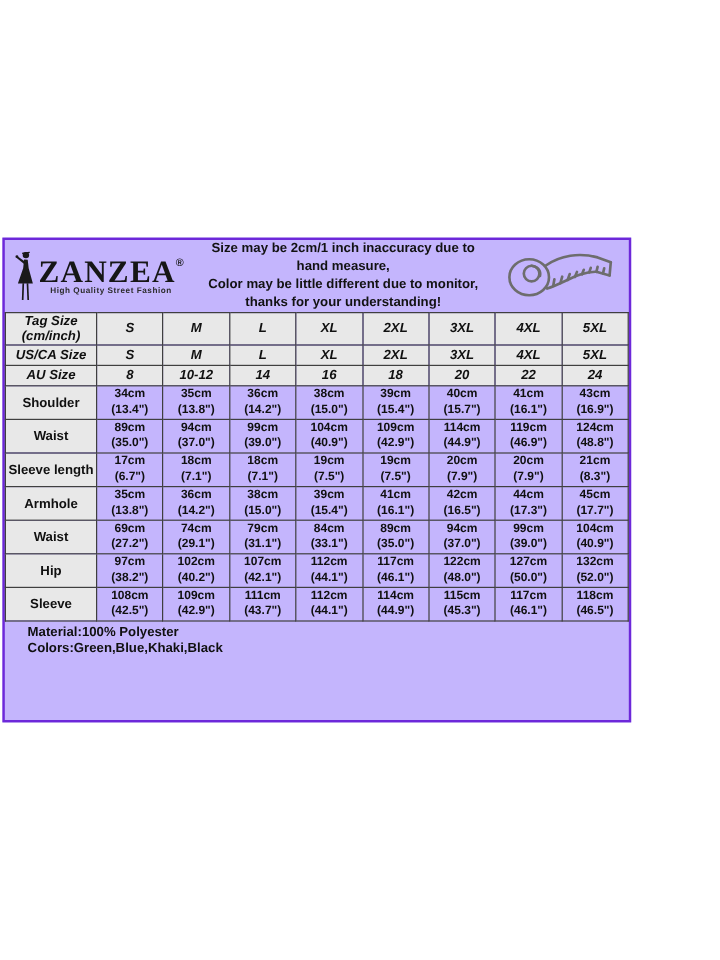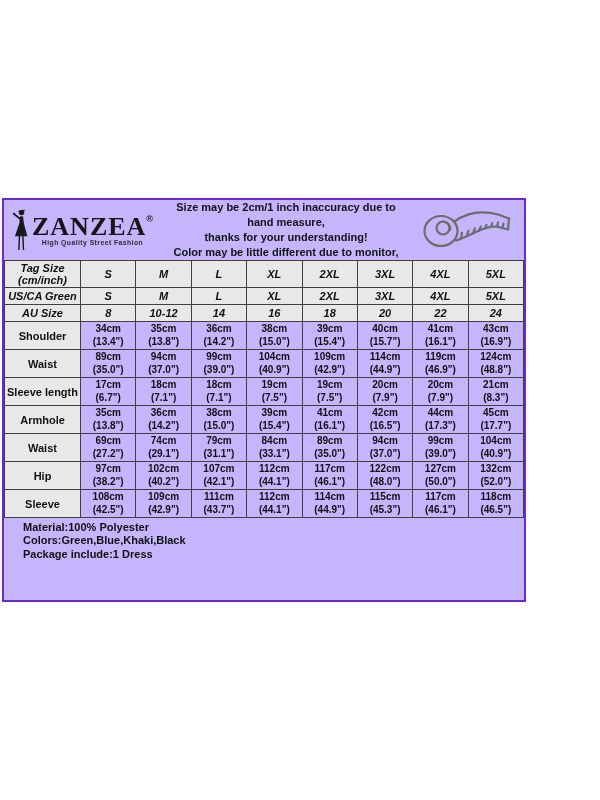--- a/index.html
+++ b/index.html
@@ -56,22 +56,22 @@
           <div class="brand-line">
             <span class="brand-name">ZANZEA</span>
             <span class="brand-mark">®</span>
           </div>
           <div class="brand-tagline">High Quality Street Fashion</div>
         </div>
       </div>
 
       <div class="disclaimer">
         <div>Size may be 2cm/1 inch inaccuracy due to hand measure,</div>
+        <div>Color may be little different due to monitor,</div>
         <div>thanks for your understanding!</div>
-        <div>Color may be little different due to monitor,</div>
       </div>
 
       <div class="tape">
         <svg width="98" height="44" viewBox="0 0 98 44" aria-hidden="true" fill="none" stroke="#6d6d6d" stroke-width="2.2" stroke-linecap="round" stroke-linejoin="round">
           <ellipse cx="24" cy="23" rx="16.5" ry="15"></ellipse>
           <circle cx="26" cy="20" r="6.5"></circle>
           <path d="M26,13.5 C31,14 34,17.5 33,22"></path>
           <path d="M37.5,13.5 C50,4.5 66,2.5 81,6.5 L92,10.5"></path>
           <path d="M39,32.5 C53,28 66,18 80,18.5 L91,21.5"></path>
           <path d="M92,10.5 L91,21.5"></path>
@@ -125,21 +125,21 @@
             </td>
             <td>
               <div>4XL</div>
             </td>
             <td>
               <div>5XL</div>
             </td>
           </tr>
           <tr class="shaded h20">
             <td class="label">
-              <div>US/CA Green</div>
+              <div>US/CA Size</div>
             </td>
             <td>
               <div>S</div>
             </td>
             <td>
               <div>M</div>
             </td>
             <td>
               <div>L</div>
             </td>
@@ -446,17 +446,16 @@
               <div>118cm</div>
               <div>(46.5")</div>
             </td>
           </tr>
         </tbody>
     </table>
 
     <div class="info">
       <div>Material:100% Polyester</div>
       <div>Colors:Green,Blue,Khaki,Black</div>
-      <div>Package include:1 Dress</div>
     </div>
 
   </div>
 </div>
 
 </body></html>

